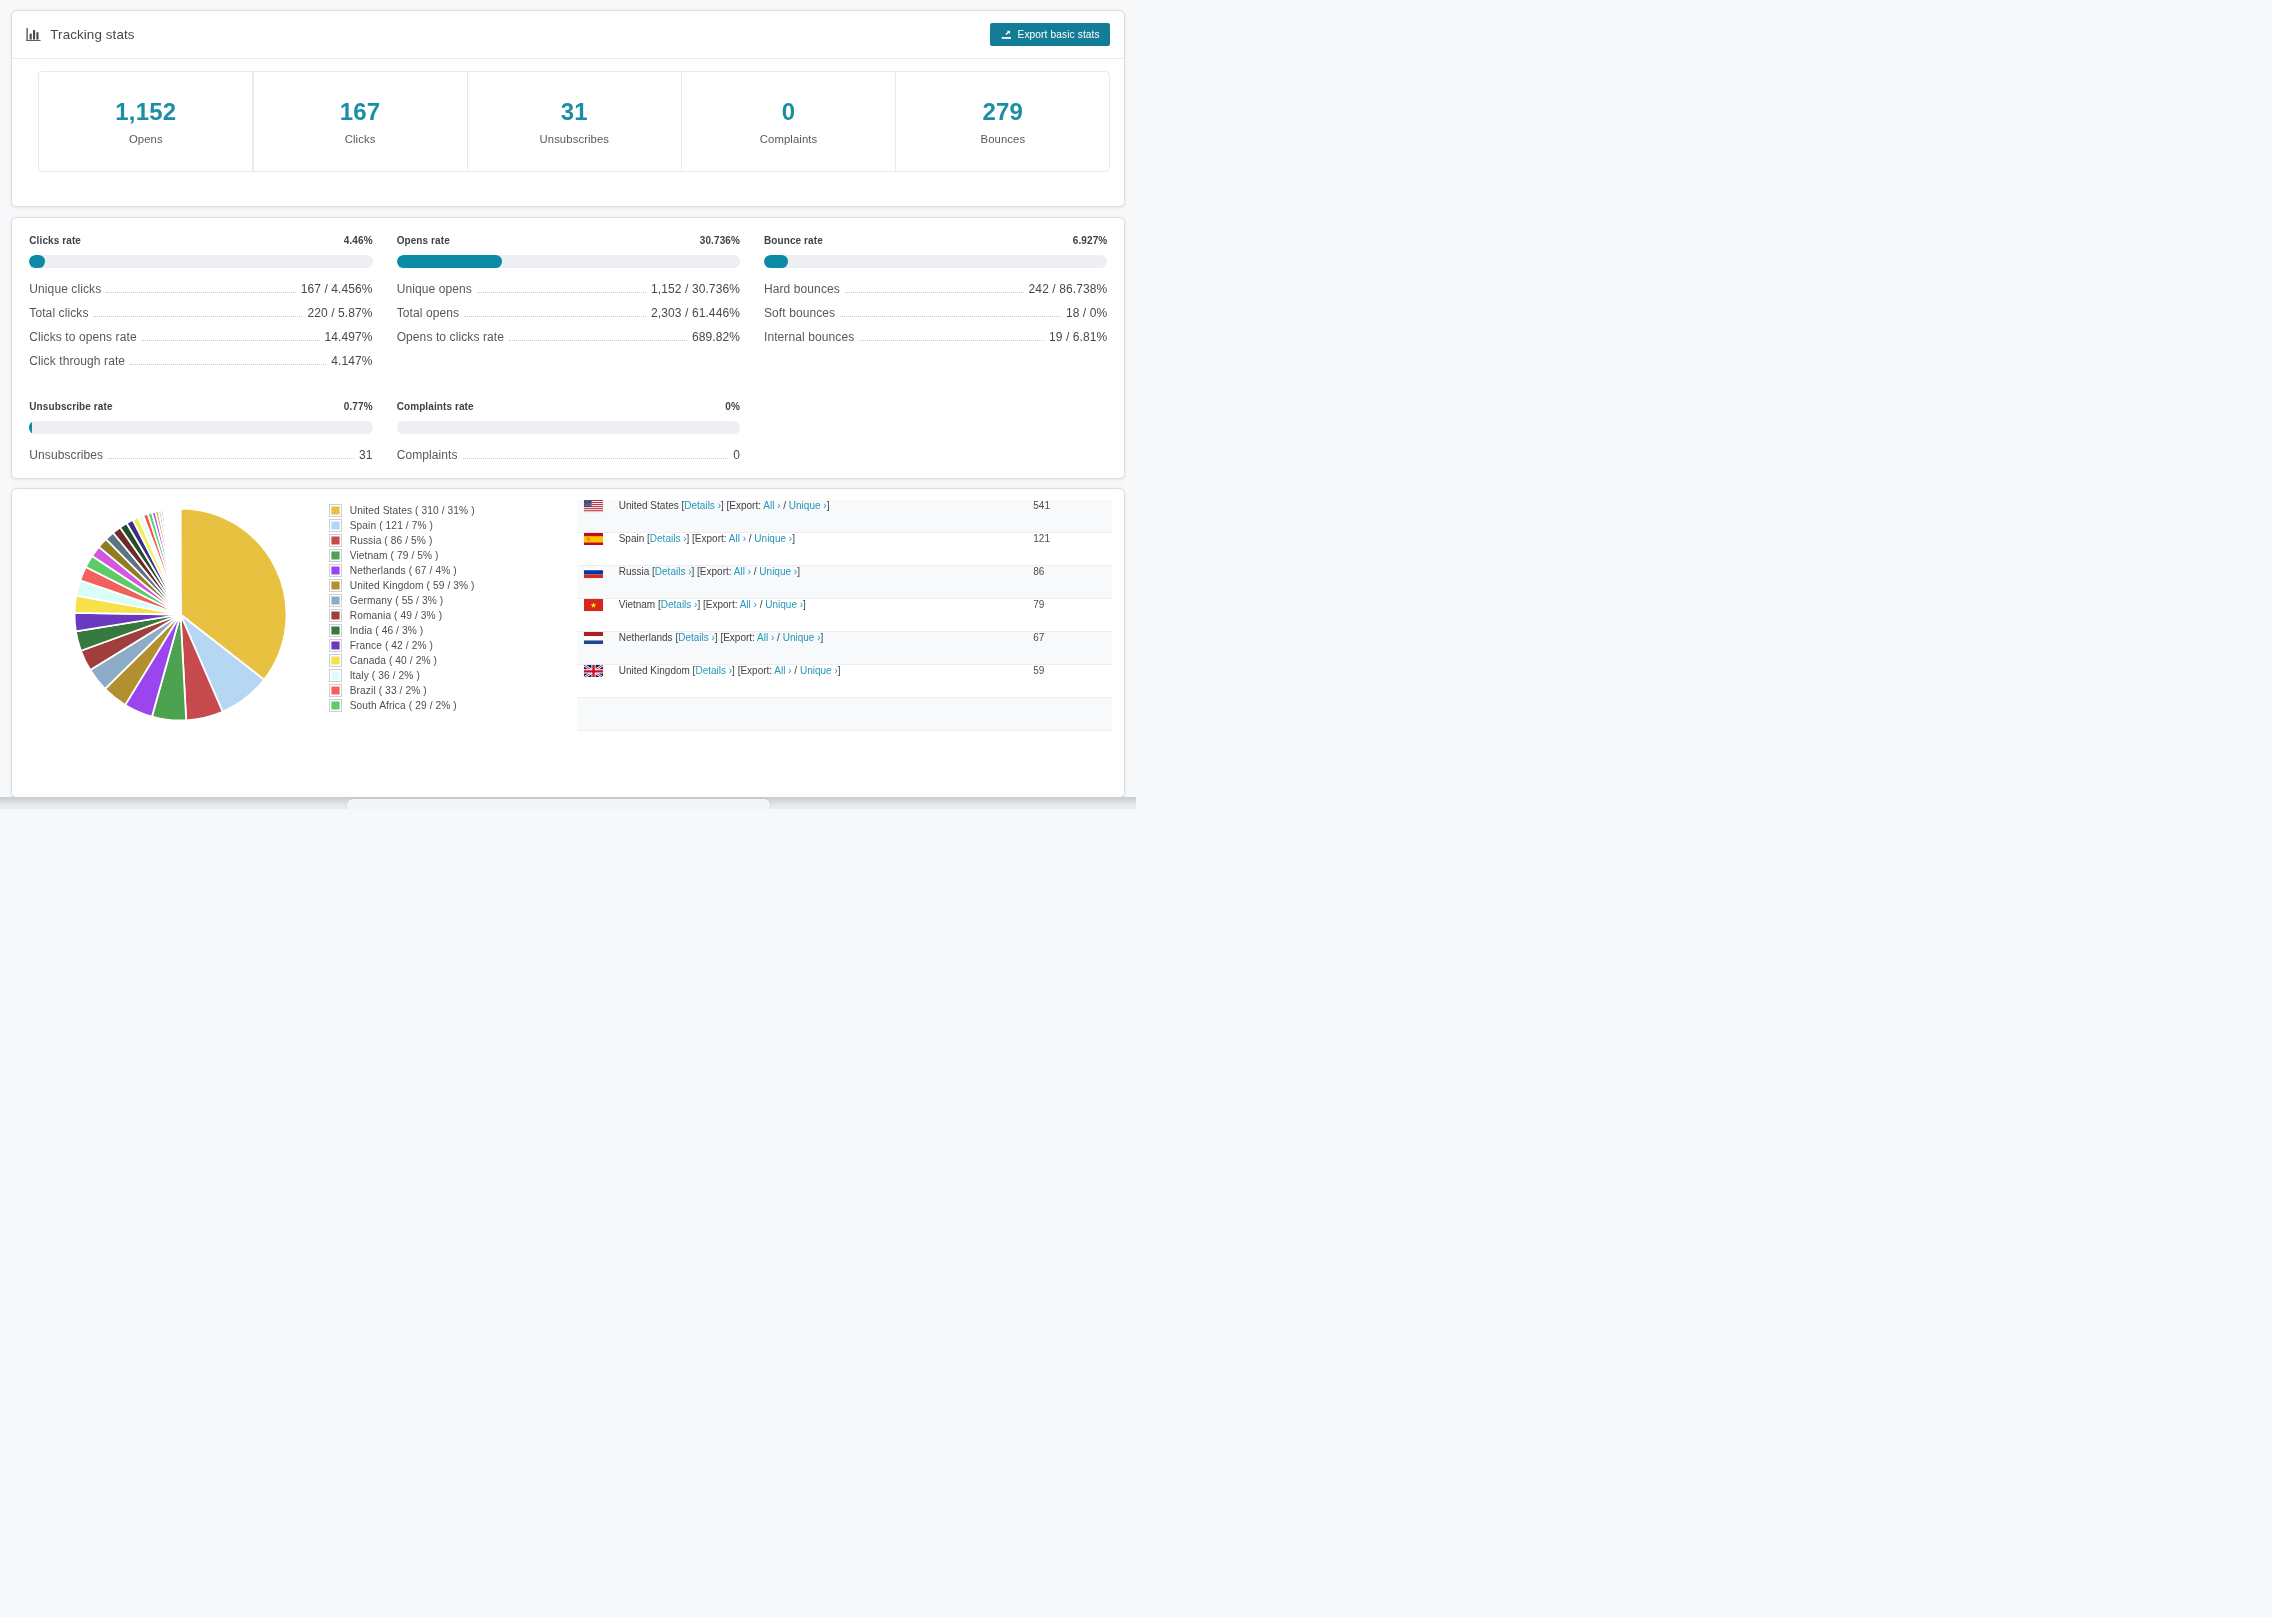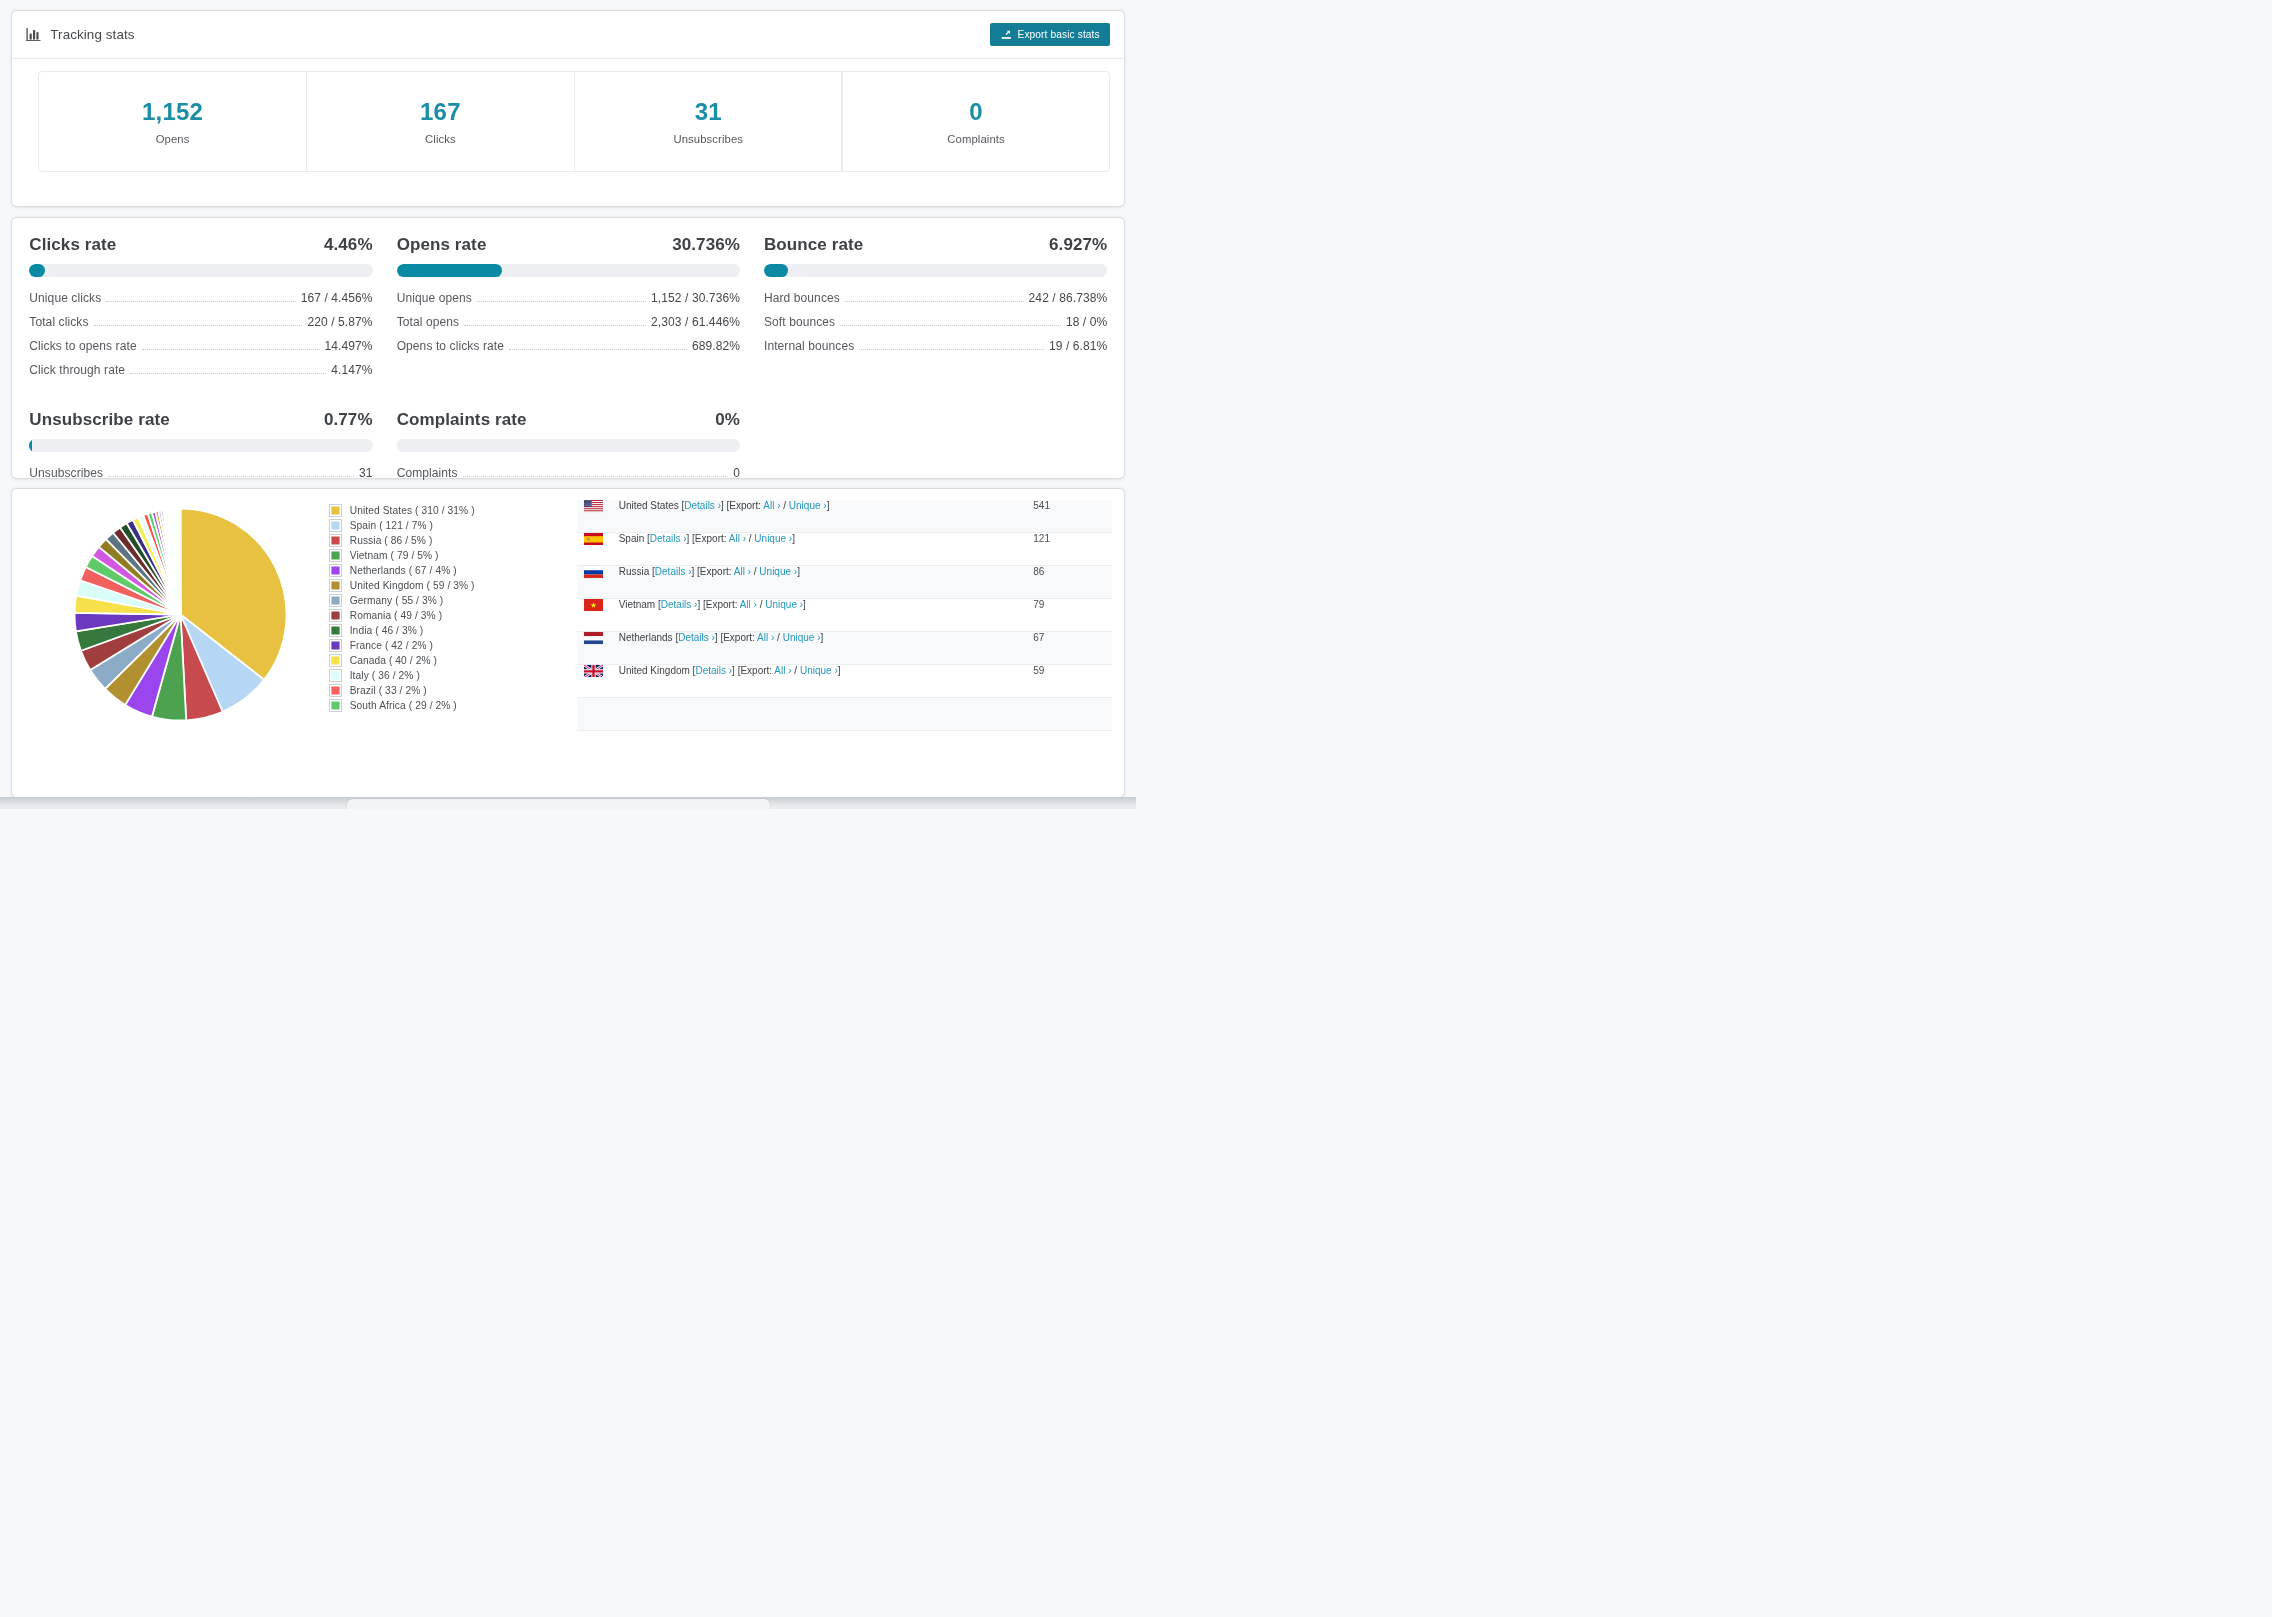--- a/index.html
+++ b/index.html
@@ -17,21 +17,21 @@
   #tiles{display:flex;margin:12px 14px 0}
   .tile{flex:1;border:0.7px solid #e9eaec;margin-left:-0.7px;height:99px;display:flex;flex-direction:column;
     align-items:center;justify-content:center;background:#fff}
   .tile:first-child{margin-left:12px;border-radius:4.2px 0 0 4.2px}
   .tile:last-child{border-radius:0 4.2px 4.2px 0}
   .tile-value{font-size:24px;font-weight:700;color:#1b8ea6;letter-spacing:0.2px}
   .tile-label{font-size:11.3px;color:#56595d;margin-top:6.4px;letter-spacing:0.1px}
   
   #card-rates{left:11.3px;top:217px;width:1112px;height:260px}
   #rates-grid{display:grid;grid-template-columns:repeat(3,1fr);column-gap:24px;row-gap:28px;padding:17px 17px 0}
-  .rate-head{display:flex;justify-content:space-between;align-items:baseline;font-size:17px;font-weight:700;color:#3e4246;letter-spacing:0.1px}
+  .rate-head{display:flex;justify-content:space-between;align-items:baseline;font-size:10px;font-weight:700;color:#3e4246;letter-spacing:0.1px}
   .bar{margin-top:9.2px;height:12.7px;border-radius:6.4px;background:#edeff2;overflow:hidden}
   .bar-fill{height:100%;background:#0a8aa4;border-radius:6.4px}
   .rate-rows{margin-top:9.2px}
   .rrow{display:flex;align-items:flex-end;padding:5px 0;font-size:12px;letter-spacing:0.1px}
   .rlabel{color:#55585c;white-space:nowrap}
   .rleader{flex:1;border-bottom:1.4px dotted #c6cacd;margin:0 5px 2.8px}
   .rvalue{color:#45484c;white-space:nowrap}
   
   #card-geo{left:11.3px;top:488px;width:1112px;height:308px;overflow:hidden}
   #card-geo .card-head{height:40px}
@@ -97,20 +97,24 @@
   <div class="tile">
     <div class="tile-value">31</div>
     <div class="tile-label">Unsubscribes</div>
   </div>
 
   <div class="tile">
     <div class="tile-value">0</div>
     <div class="tile-label">Complaints</div>
   </div>
 
+  <div class="tile">
+    <div class="tile-value">279</div>
+    <div class="tile-label">Bounces</div>
+  </div>
 </div>
   </div>
 
   <div class="card" id="card-rates">
     <div id="rates-grid">
   <div class="rate-sec">
     <div class="rate-head">
       <span>Clicks rate</span>
       <span>4.46%</span>
     </div>

